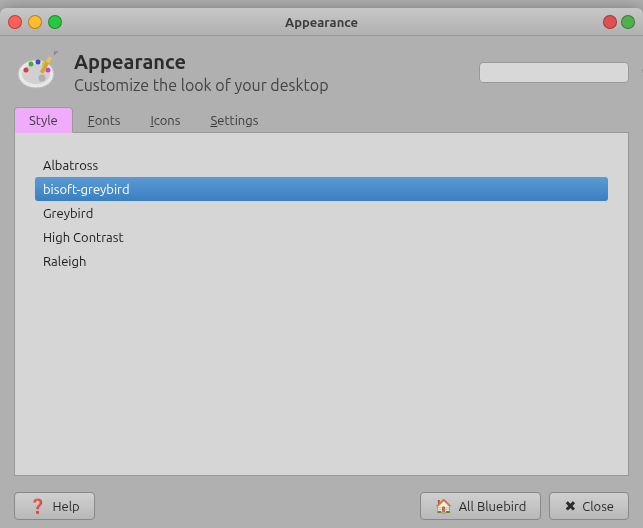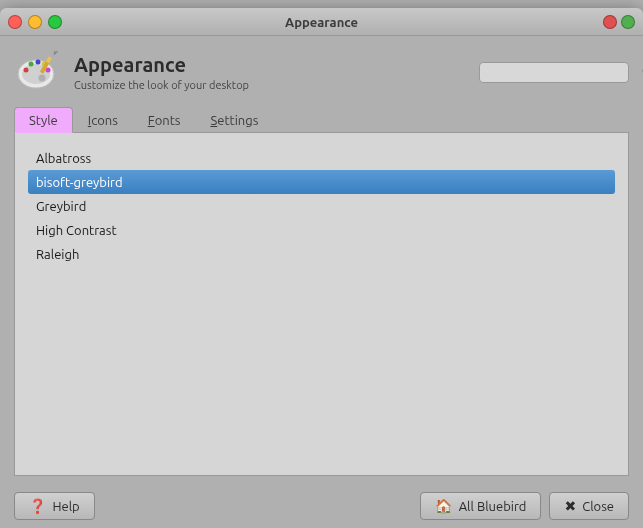--- a/index.html
+++ b/index.html
@@ -107,21 +107,21 @@
     }
 
     .app-title {
       font-size: 20px;
       font-weight: bold;
       color: #2c2c2c;
       line-height: 1.2;
     }
 
     .app-subtitle {
-      font-size: 11px;
+      font-size: 16px;
       color: #444;
       margin-top: 2px;
     }
 
     .search-box {
       margin-left: auto;
     }
 
     .search-input-wrap {
       display: flex;
@@ -174,21 +174,21 @@
 
     .tab-underline {
       text-decoration: underline;
     }
 
     .main-panel {
       background: #d6d6d6;
       border: 1px solid #999;
       border-top: none;
       flex: 1;
-      padding: 13px;
+      padding: 20px;
       overflow-y: auto;
       margin-bottom: 10px;
     }
 
     .theme-list {
       list-style: none;
       padding: 0;
       margin: 0;
     }
 
@@ -295,24 +295,24 @@
           <span class="search-icon-inner">🔍</span>
         </div>
       </div>
     </div>
 
     <div class="tabs">
       <div class="tab active">
         <span>Style</span>
       </div>
       <div class="tab">
+        <span><span class="tab-underline">F</span>onts</span>
+      </div>
+      <div class="tab">
         <span><span class="tab-underline">I</span>cons</span>
-      </div>
-      <div class="tab">
-        <span><span class="tab-underline">F</span>onts</span>
       </div>
       <div class="tab">
         <span><span class="tab-underline">S</span>ettings</span>
       </div>
     </div>
 
     <div class="main-panel">
       <ul class="theme-list">
         <li class="theme-item">Albatross</li>
         <li class="theme-item selected">bisoft-greybird</li>

